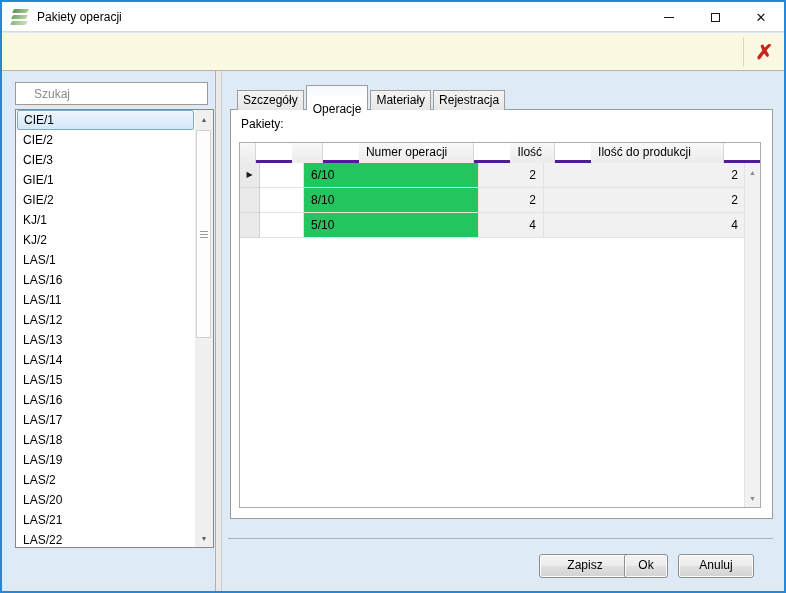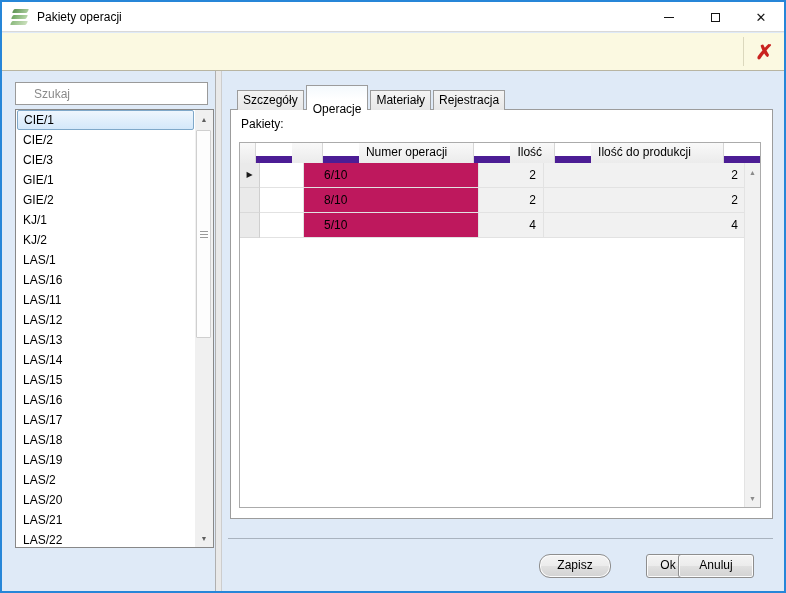--- a/index.html
+++ b/index.html
@@ -92,53 +92,53 @@
   .tab-panel {
     position:absolute; left:228px; top:107px; width:543px; height:410px;
     background:#fff; border:1px solid #9c9c9c; z-index:2;
   }
   .panel-label { position:absolute; left:10px; top:7px; }
   
   .datagrid {
     position:absolute; left:8px; top:32px; width:522px; height:366px;
     border:1px solid #ababab; background:#fff; overflow:hidden;
   }
-  .dg-header { display:flex; height:20px; border-bottom:7px solid #4c1d95;gap:36px; }
+  .dg-header { display:flex; height:20px; border-bottom:3px solid #4c1d95;gap:36px; }
   .dg-hcell {
     background:linear-gradient(#f9f9f9,#ebebeb);
     border-right:1px solid #d6d6d6; height:20px; line-height:19px; padding-left:7px;
     overflow:hidden; white-space:nowrap;
   }
   .dg-hcell.filler { border-right:none; padding:0; }
   .dg-row { display:flex; height:25px; }
   .dg-cell { height:25px; line-height:24px; overflow:hidden; white-space:nowrap; }
   .c0 { width:20px; background:#eaeaea; border-right:1px solid #cfcfcf; border-bottom:1px solid #d9d9d9;
         display:flex; align-items:center; justify-content:center; }
   .c1 { width:44px; background:#ffffff; border-right:1px solid #e2e2e2; border-bottom:1px solid #e2e2e2; }
-  .c2 { width:175px; background:#be185d; border-right:1px solid #e2e2e2; border-bottom:1px solid #e2e2e2; padding-left:20px; }
+  .c2 { width:175px; background:#22c55e; border-right:1px solid #e2e2e2; border-bottom:1px solid #e2e2e2; padding-left:7px; }
   .c3 { width:65px;  background:#f1f1f1; border-right:1px solid #e2e2e2; border-bottom:1px solid #e2e2e2; text-align:right; padding-right:7px; }
   .c4 { width:202px; background:#f1f1f1; border-right:1px solid #e2e2e2; border-bottom:1px solid #e2e2e2; text-align:right; padding-right:7px; }
   .row-marker { font-size:8px; color:#1a1a1a; }
   .dg-scrollbar {
     position:absolute; right:0; top:20px; bottom:0; width:16px;
     background:#f1f1f1; border-left:1px solid #e3e3e3;
   }
   .dg-scrollbar .sb-arrow { color:#8a8a8a; }
   
   .footer-sep { position:absolute; left:226px; top:536px; width:545px; height:1px; background:#a9b3bf; }
   .btn {
     position:absolute; top:552px; height:24px;
     font:12px "Liberation Sans",sans-serif;
     border:1px solid #8e8e8e; border-radius:3px;
     background:linear-gradient(#f4f4f4,#ececec 48%,#e0e0e0 52%,#d2d2d2);
     box-shadow:inset 0 0 0 1px #fbfbfb;
     text-align:center; line-height:21px;
   }
-  .btn-zapisz { left:537px; width:72px;border-radius:11px; }
-  .btn-ok     { left:644px; width:44px; }
+  .btn-zapisz { left:537px; width:92px; }
+  .btn-ok     { left:622px; width:44px; }
   .btn-anuluj { left:676px; width:76px; }
 </style>
 </head>
 <body>
 
 <div class="window">
 
   <div class="titlebar">
     <div class="app-icon">
       <div class="bar b1"></div>

